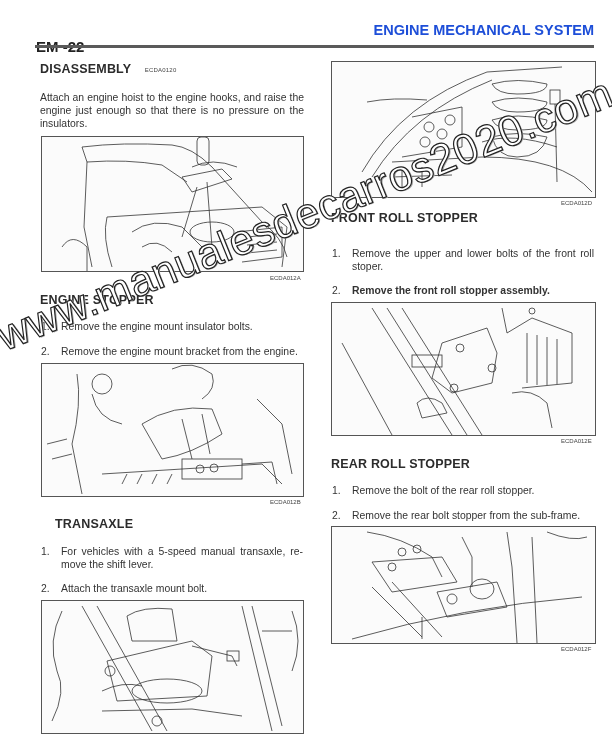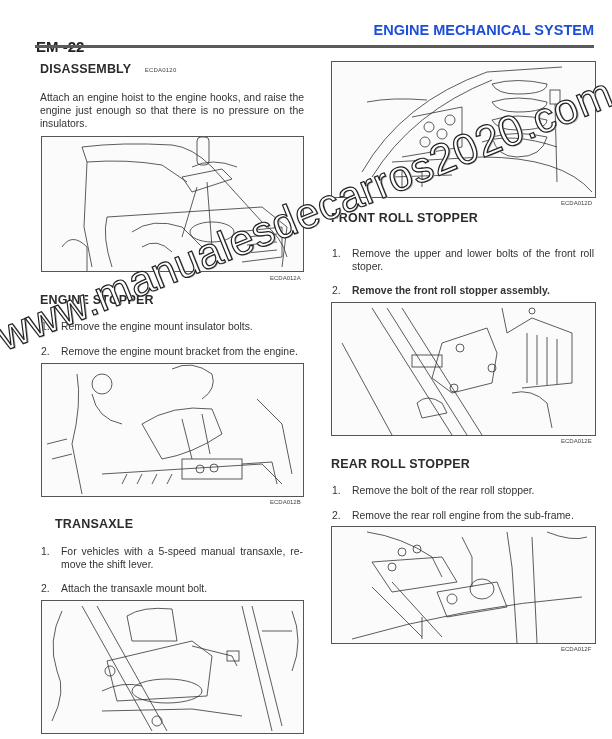--- a/index.html
+++ b/index.html
@@ -221,21 +221,21 @@
 </div>
 <div class="caption" style="left:561px; top:438px;">ECDA012E</div>
 
 <div class="h2" style="left:331px; top:457px;">REAR ROLL STOPPER</div>
 <div class="step" style="left:332px; top:484px; width:263px; height:13px;">
   <span class="num">1.</span>
   <span class="txt" style="width:242px;">Remove the bolt of the rear roll stopper.</span>
 </div>
 <div class="step" style="left:332px; top:509px; width:263px; height:13px;">
   <span class="num">2.</span>
-  <span class="txt" style="width:242px; white-space:nowrap;">Remove the rear roll engine from the sub-frame.</span>
+  <span class="txt" style="width:242px; white-space:nowrap;">Remove the rear bolt stopper from the sub-frame.</span>
 </div>
 
 <div class="fig" style="left:331px; top:526px; width:263px; height:116px;">
   <svg viewBox="0 0 263 116">
     <g fill="none" stroke="#333" stroke-width="0.8">
       <path d="M35 5 Q70 10 100 30 L110 50"></path>
       <path d="M40 35 L110 30 L125 55 L60 65 Z"></path>
       <circle cx="70" cy="25" r="4"></circle>
       <circle cx="85" cy="22" r="4"></circle>
       <circle cx="60" cy="40" r="4"></circle>

